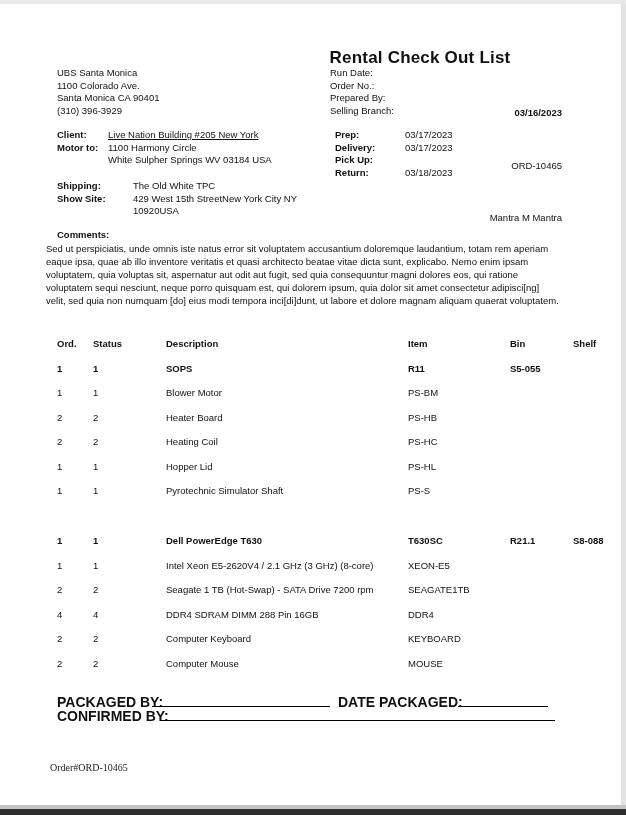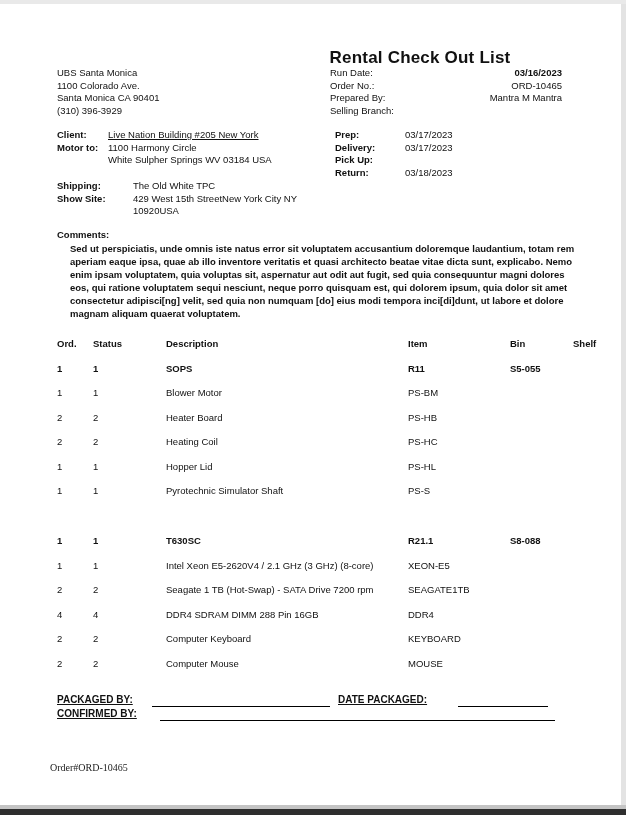--- a/index.html
+++ b/index.html
@@ -22,53 +22,53 @@
   .edge-top{left:0;top:0;width:626px;height:4px;background:var(--edge-light);}
   .edge-right{left:621px;top:4px;width:5px;height:801px;background:var(--edge-right);}
   .edge-bottom-mid{left:0;top:805px;width:626px;height:4px;background:var(--edge-mid);}
   .edge-bottom-dark{left:0;top:809px;width:626px;height:6px;background:var(--edge-dark);}
 
   
   .doc-title{left:260px;top:48px;width:320px;text-align:center;font-size:17px;font-weight:bold;letter-spacing:.2px;}
   .branch-block{left:57px;top:67px;line-height:12.7px;}
   .oinfo-labels{left:330px;top:67px;width:115px;line-height:12.5px;}
   .oinfo-values{left:430px;top:67px;width:132px;text-align:right;line-height:12.5px;}
-  .oinfo-values div{min-height:12.5px;}
+  .oinfo-values div{min-height:12.5px;margin-top:40px;}
 
   
   .lbl{font-weight:bold;}
   .client-label{left:57px;top:129px;text-align:right;}
   .client-value{left:108px;top:129px;text-decoration:underline;}
   .shipto-label{left:57px;top:141.7px;}
   .shipto-line1{left:108px;top:141.7px;}
   .shipto-line2{left:108px;top:154.4px;}
   .sched-labels{left:335px;top:129px;line-height:12.7px;font-weight:bold;}
   .sched-values{left:405px;top:129px;line-height:12.7px;}
   .sched-values div{min-height:12.7px;}
   .shipping-label{left:57px;top:180px;}
   .shipping-value{left:133px;top:180px;}
   .showsite-label{left:57px;top:192.7px;}
   .showsite-line1{left:133px;top:192.7px;}
   .showsite-line2{left:133px;top:205.4px;}
 
   
   .comments-label{left:57px;top:229px;font-weight:bold;}
-  .comments-text{left:70px;top:242px;width:514px;line-height:13px;font-weight:bold;}
+  .comments-text{left:46px;top:242px;width:514px;line-height:13px;}
 
   
   .table{left:57px;top:337px;width:562px;}
   .trow{display:grid;grid-template-columns:36px 73px 242px 102px 63px auto;line-height:13px;}
   .thead{font-weight:bold;}
   .group-row{font-weight:bold;}
   .part-row{margin-top:11.5px;}
   .tgroup-gap{margin-top:37px;}
   .tcell{overflow:visible;white-space:nowrap;}
 
   
-  .signoff{font-size:10px;font-weight:bold;text-decoration:underline;}
+  .signoff{font-size:14px;font-weight:bold;}
   .packaged-label{left:57px;top:694px;}
   .date-label{left:338px;top:694px;}
   .confirmed-label{left:57px;top:708px;}
   .sig-line{border-bottom:1.5px solid #000;height:1px;}
   .line-packaged{left:152px;top:706px;width:178px;}
   .line-date{left:458px;top:706px;width:90px;}
   .line-confirmed{left:160px;top:720px;width:395px;}
 
   .footer-note{left:50px;top:762px;font-family:"Liberation Serif","DejaVu Serif",serif;font-size:10px;color:#222;}
 </style>
@@ -185,20 +185,21 @@
         <div class="tcell c-description">Pyrotechnic Simulator Shaft</div>
         <div class="tcell c-item">PS-S</div>
         <div class="tcell c-bin"></div>
         <div class="tcell c-shelf"></div>
       </div>
     </div>
     <div class="tgroup tgroup-gap">
       <div class="trow group-row part-row">
         <div class="tcell c-ord">1</div>
         <div class="tcell c-status">1</div>
+        <div class="tcell c-description">Dell PowerEdge T630</div>
         <div class="tcell c-item">T630SC</div>
         <div class="tcell c-bin">R21.1</div>
         <div class="tcell c-shelf">S8-088</div>
       </div>
       <div class="trow part-row">
         <div class="tcell c-ord">1</div>
         <div class="tcell c-status">1</div>
         <div class="tcell c-description">Intel Xeon E5-2620V4 / 2.1 GHz (3 GHz) (8-core)</div>
         <div class="tcell c-item">XEON-E5</div>
         <div class="tcell c-bin"></div>

